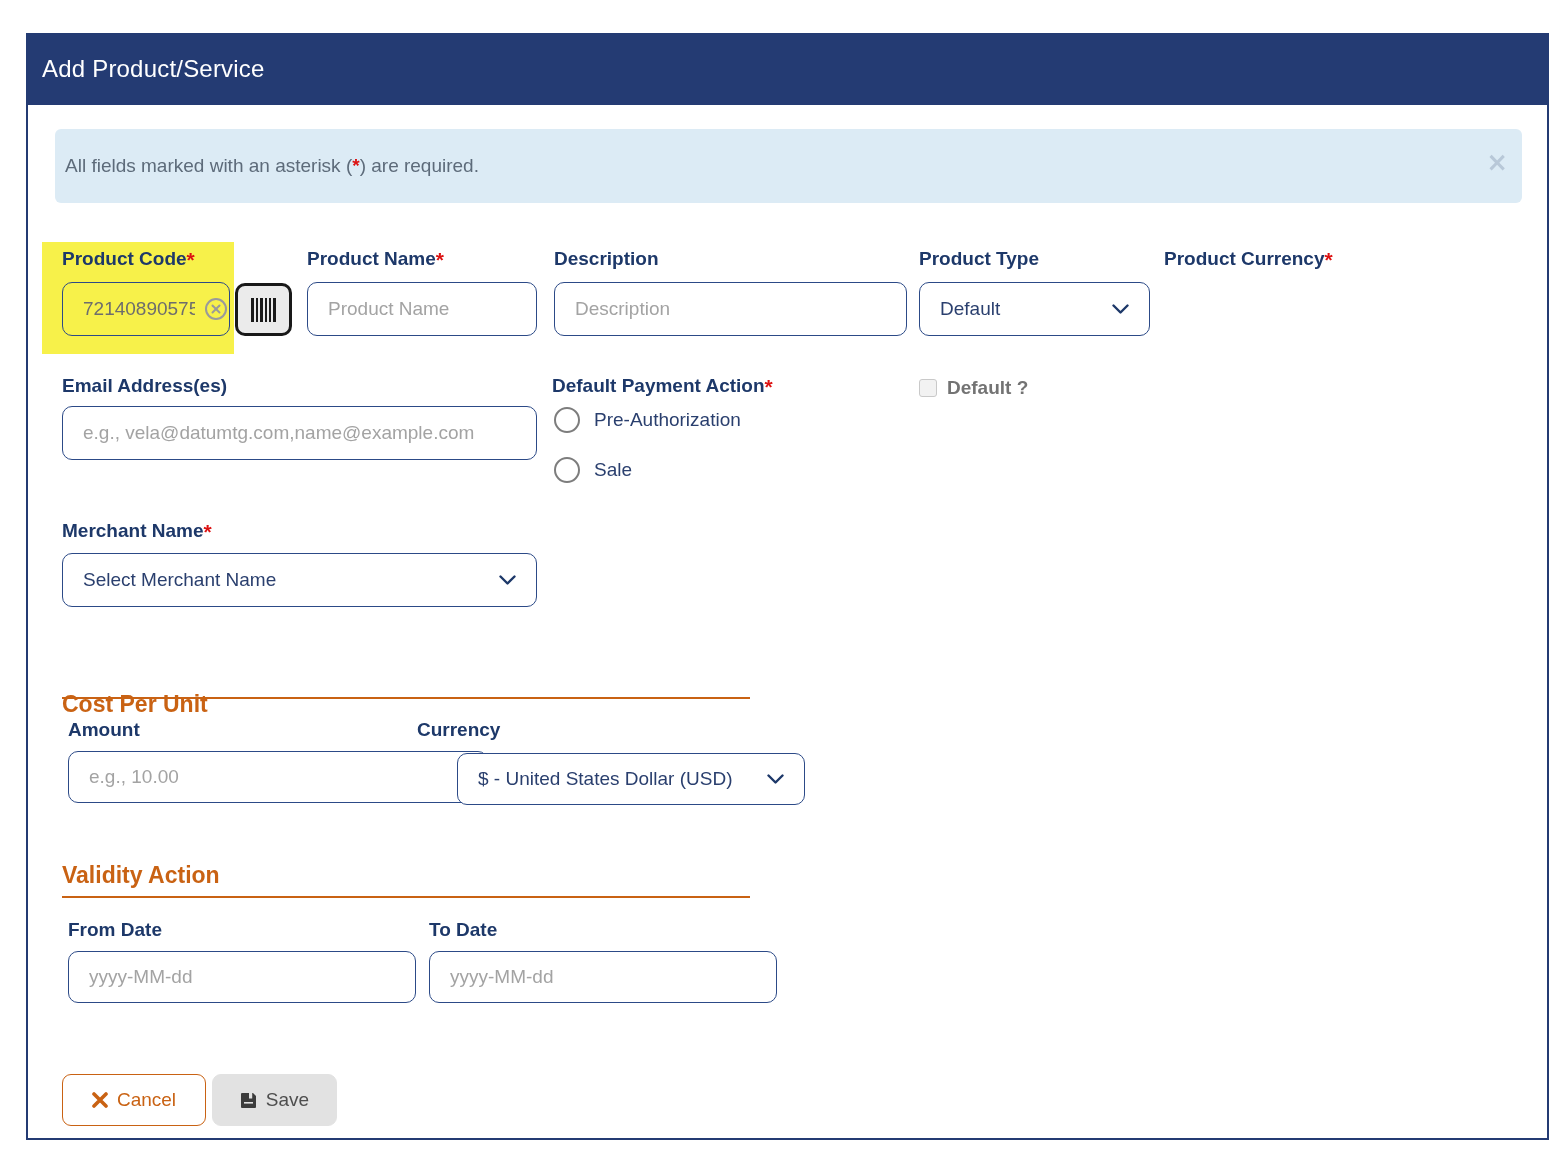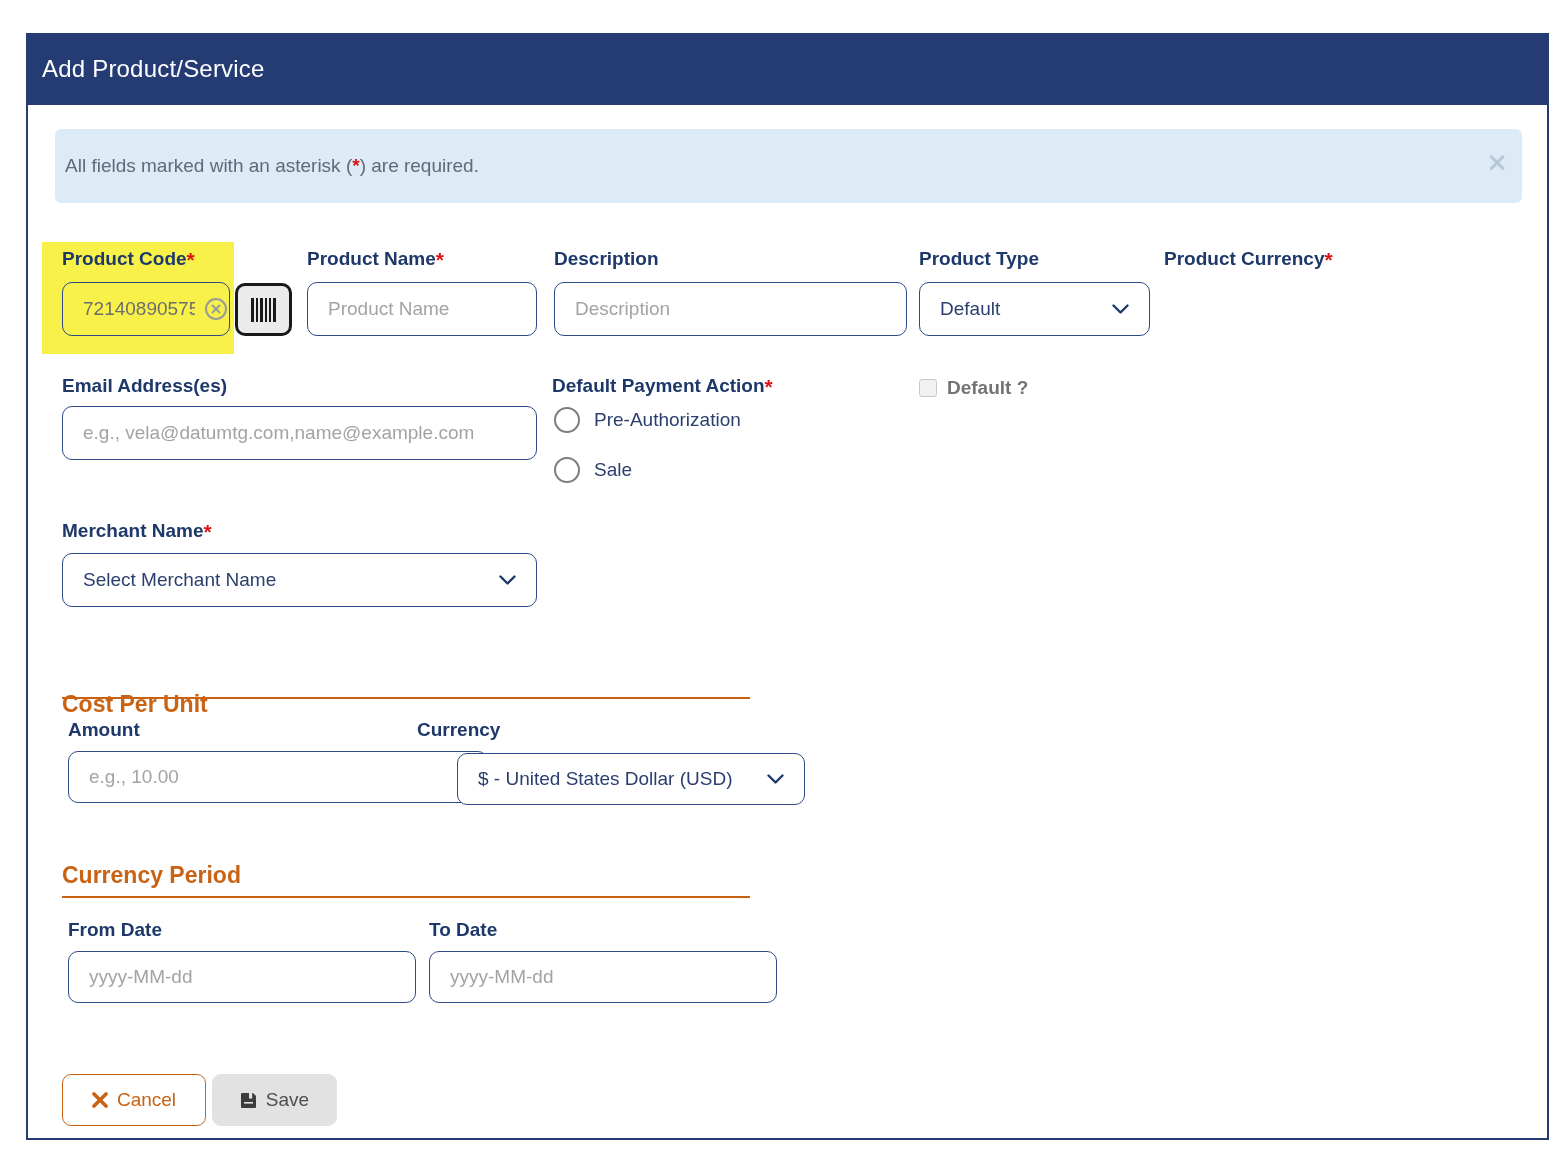--- a/index.html
+++ b/index.html
@@ -226,21 +226,21 @@
   <label class="field-label" style="left:389px; top:684px;">Currency</label>
   <div class="sbox" style="left:401px; top:718px; width:348px; height:52px;margin-left:28px;">
     <span class="sel-text">$ - United States Dollar (USD)</span>
     <span class="chev">
       <svg width="17" height="11" viewBox="0 0 17 11">
           <path d="M1.5 1.5 L8.5 8.5 L15.5 1.5" fill="none" stroke="#1d3869" stroke-width="2.4" stroke-linecap="round" stroke-linejoin="round"></path>
         </svg>
     </span>
   </div>
 
-  <h2 class="section-title" style="left:34px; top:827px;">Currency Period</h2>
+  <h2 class="section-title" style="left:34px; top:827px;">Validity Action</h2>
   <div class="section-rule" style="top:861px;"></div>
 
   <label class="field-label" style="left:40px; top:884px;">From Date</label>
   <input class="tbox" style="left: 40px; top: 916px; width: 348px; height: 52px;" placeholder="yyyy-MM-dd">
 
   <label class="field-label" style="left:401px; top:884px;">To Date</label>
   <input class="tbox" style="left: 401px; top: 916px; width: 348px; height: 52px;" placeholder="yyyy-MM-dd">
 
   <button class="btn btn-cancel">
     <span class="icon">

